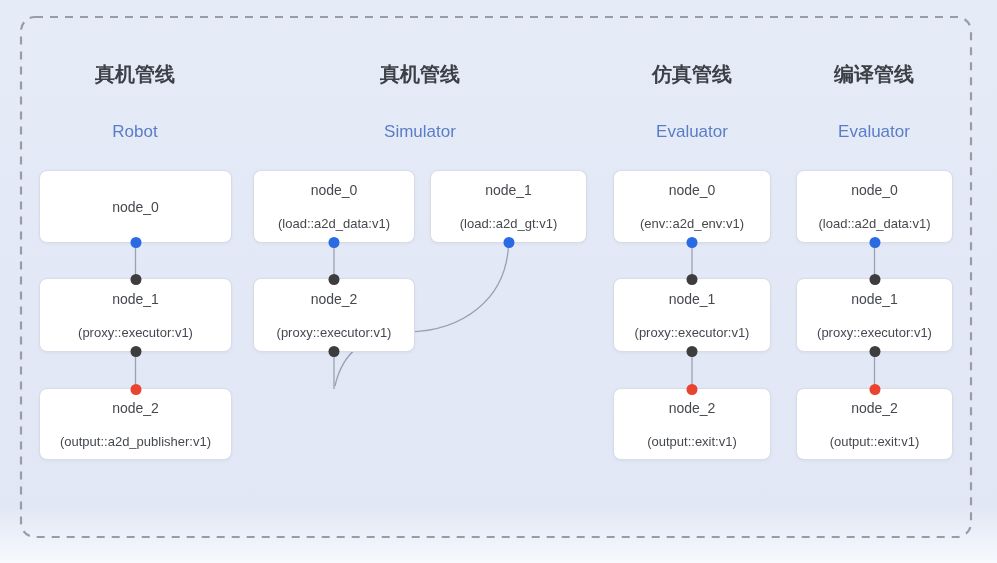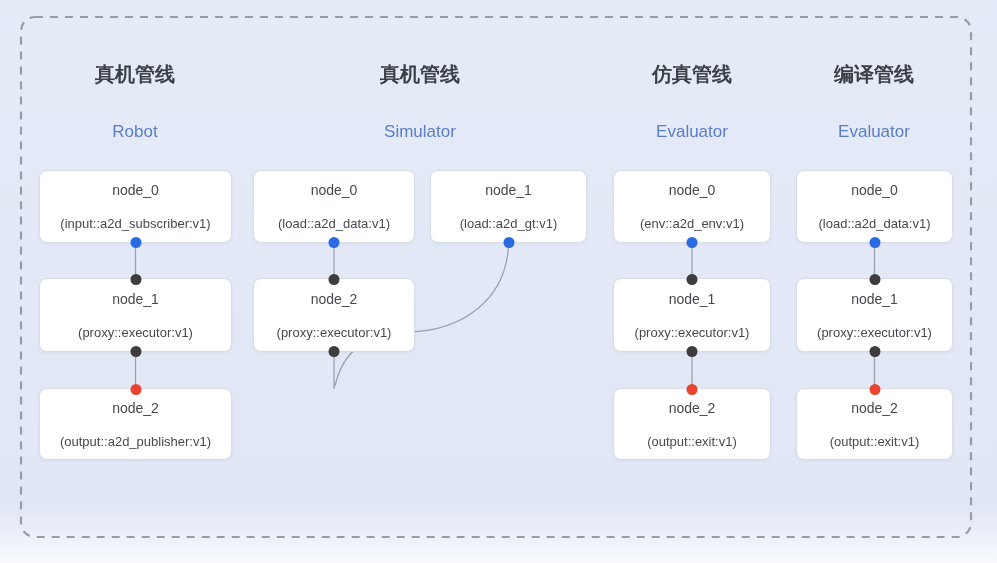--- a/index.html
+++ b/index.html
@@ -78,21 +78,20 @@
   <div class="title-en" style="left:135px">Robot</div>
   <div class="title-cn" style="left:420px">真机管线</div>
   <div class="title-en" style="left:420px">Simulator</div>
   <div class="title-cn" style="left:692px">仿真管线</div>
   <div class="title-en" style="left:692px">Evaluator</div>
   <div class="title-cn" style="left:874px">编译管线</div>
   <div class="title-en" style="left:874px">Evaluator</div>
 
   <div class="node col-robot r1">
     <span class="nname">node_0</span>
-    <span class="ntype">(input::a2d_subscriber:v1)</span>
     <span class="port pb c-blue"></span>
   </div>
   <div class="node col-robot r2">
     <span class="nname">node_1</span>
     <span class="ntype">(proxy::executor:v1)</span>
     <span class="port pt c-dark"></span>
     <span class="port pb c-dark"></span>
   </div>
   <div class="node col-robot r3">
     <span class="nname">node_2</span>

